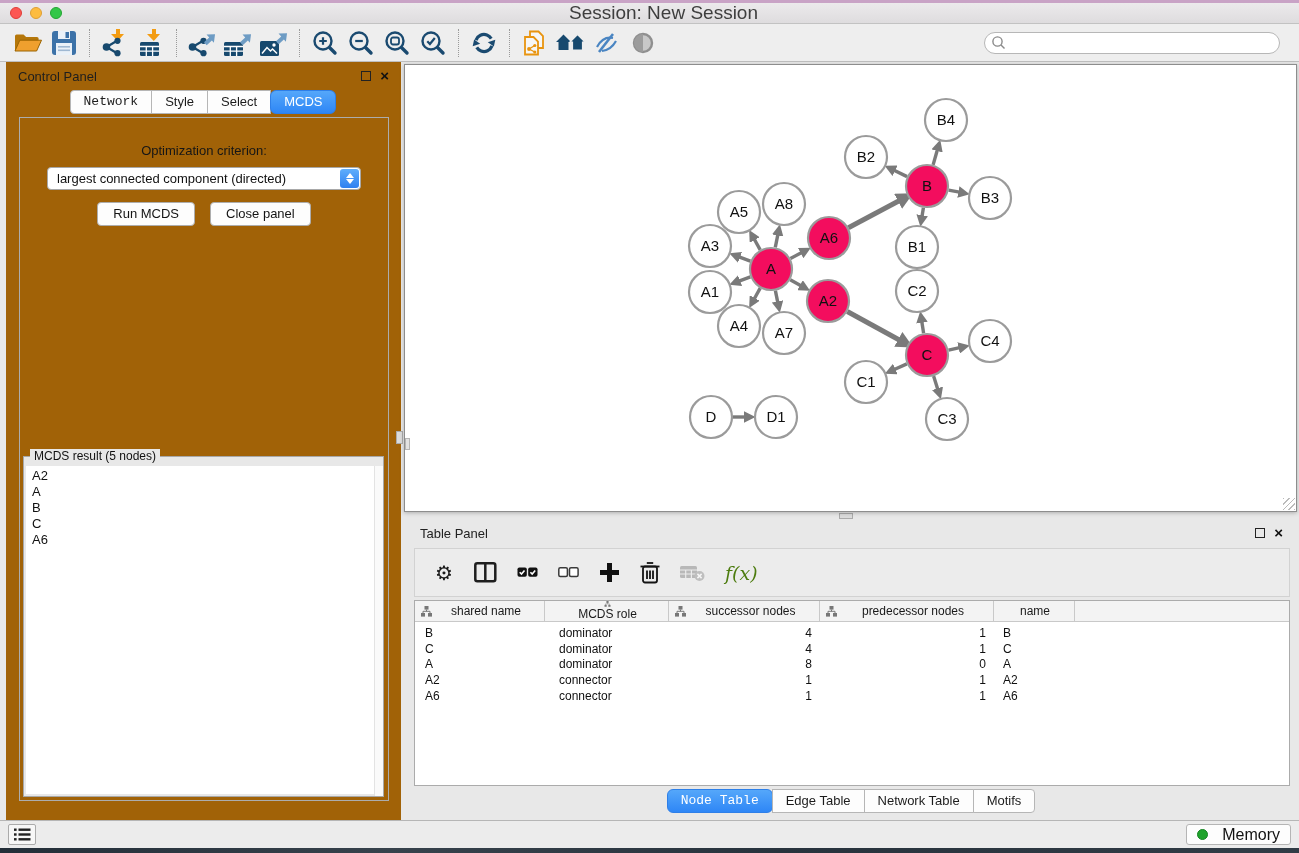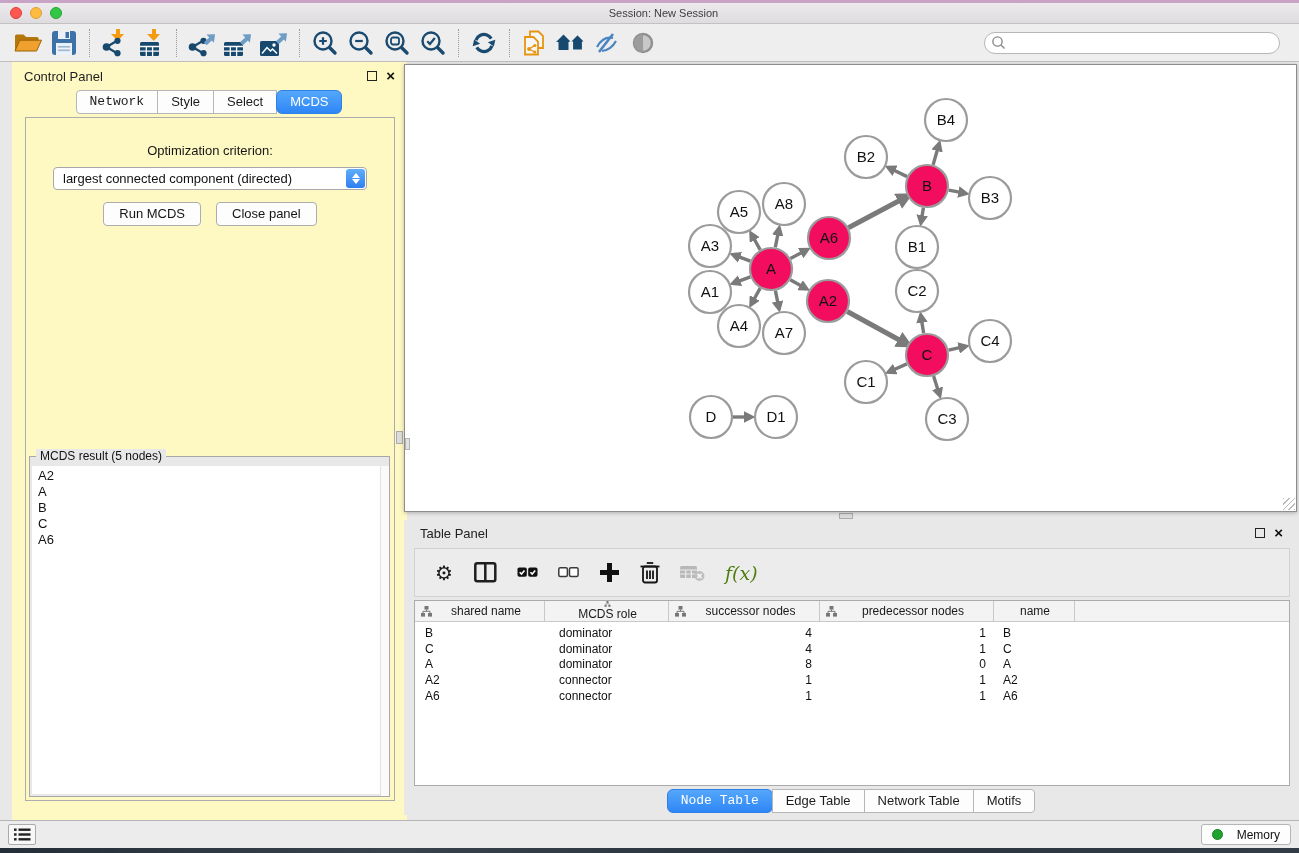--- a/index.html
+++ b/index.html
@@ -8,33 +8,33 @@
 
   
   .app-titlebar { position:absolute; left:0; top:0; width:1299px; height:24px;
     background:linear-gradient(#ECEAEC,#DEDCDE); border-top:3px solid #C9A3C6; border-bottom:1px solid #C2C2C2;
     display:flex; align-items:center; }
   .traffic { display:flex; gap:8px; margin-left:10px; }
   .light { width:12px; height:12px; border-radius:50%; }
   .light.red { background:#FC5753; border:1px solid #DF3D38; }
   .light.yellow { background:#FDBC40; border:1px solid #DE9F34; }
   .light.green { background:#33C748; border:1px solid #23A532; }
-  .app-title { position:absolute; left:0; right:0; text-align:center; color:#3E3E3E; font-size:11px;padding-left:28px; }
+  .app-title { position:absolute; left:0; right:0; text-align:center; color:#3E3E3E; font-size:19px;padding-left:28px; }
 
   
   .main-toolbar { position:absolute; left:0; top:24px; width:1299px; height:38px; background:#EEEEEE;
     border-bottom:1px solid #BFBFBF; display:flex; align-items:center; padding:0 10px; }
   .tbtn { width:36px; height:32px; display:flex; align-items:center; justify-content:center; cursor:default; }
   .tsep { width:1px; height:28px; border-left:1px dotted #9A9A9A; margin:0 7px; }
   .search-box { margin-left:auto; margin-right:9px; width:296px; height:22px; border:1px solid #B7B7B7;
     border-radius:11px; background:#fff; display:flex; align-items:center; padding-left:6px; }
   .search-box input { border:none; outline:none; flex:1; height:18px; font-size:12px; background:transparent; font-family:"Liberation Sans",sans-serif; }
 
   
-  .control-panel { position:absolute; left:12px; top:62px; width:395px; height:758px; background:#fef9c3; }
+  .control-panel { position:absolute; left:6px; top:62px; width:395px; height:758px; background:#a16207; }
   .panel-header { height:28px; display:flex; align-items:center; padding:0 12px; }
   .panel-header .ph-title { font-size:13px; color:#1E1E1E; }
   .ph-icons { margin-left:auto; display:flex; gap:9px; align-items:center; }
   .float-ic { width:10px; height:10px; border:1.5px solid #222; display:inline-block; }
   .close-ic { font-size:15px; font-weight:bold; color:#111; line-height:10px; }
   .seg-tabs { display:flex; justify-content:center; position:relative; z-index:2; }
   .seg-tab { background:#FDFDFD; border:1px solid #B6B6B6; padding:3px 13px 4px; font-size:13px; color:#1C1C1C; margin-left:-1px; }
   .seg-tab:first-child { border-radius:4px 0 0 4px;font-family:Liberation Mono, monospace; }
   .seg-tab:last-child { border-radius:0 4px 4px 0; }
   .seg-tab.active { background:linear-gradient(#55A7FA,#2E86F6); border-color:#2E7FE8; color:#fff;border-radius:6px; }
@@ -95,21 +95,21 @@
   .tcell.c2, .tcell.c3 { text-align:right; padding-right:8px; }
   .tcell.c4 { padding-left:9px; }
   .tp-tabs { position:absolute; left:0; right:0; top:269px; display:flex; justify-content:center; }
 
   
   .status-bar { position:absolute; left:0; top:820px; width:1299px; height:28px; background:#ECECEC; border-top:1px solid #B6B6B6;
     display:flex; align-items:center; padding:0 8px; }
   .list-btn { width:28px; height:21px; background:#F7F7F7; border:1px solid #ABABAB; border-radius:2px;
     display:flex; align-items:center; justify-content:center; }
   .memory-btn { margin-left:auto; height:21px; background:#FDFDFD; border:1px solid #B5B5B5; border-radius:3px;
-    display:flex; align-items:center; gap:14px; padding:0 10px; font-size:12px; color:#111; }
+    display:flex; align-items:center; gap:14px; padding:0 10px; font-size:16px; color:#111; }
   .mem-dot { width:11px; height:11px; border-radius:50%; background:#1FA32C; border:1px solid #158422; }
   .desktop-strip { position:absolute; left:0; top:848px; width:1299px; height:5px;
     background:linear-gradient(90deg,#232E38,#37424C 30%,#28333D 60%,#313C46); }
 </style>
 </head>
 <body>
 
 <div class="app-titlebar">
   <div class="traffic">
     <span class="light red"></span>

